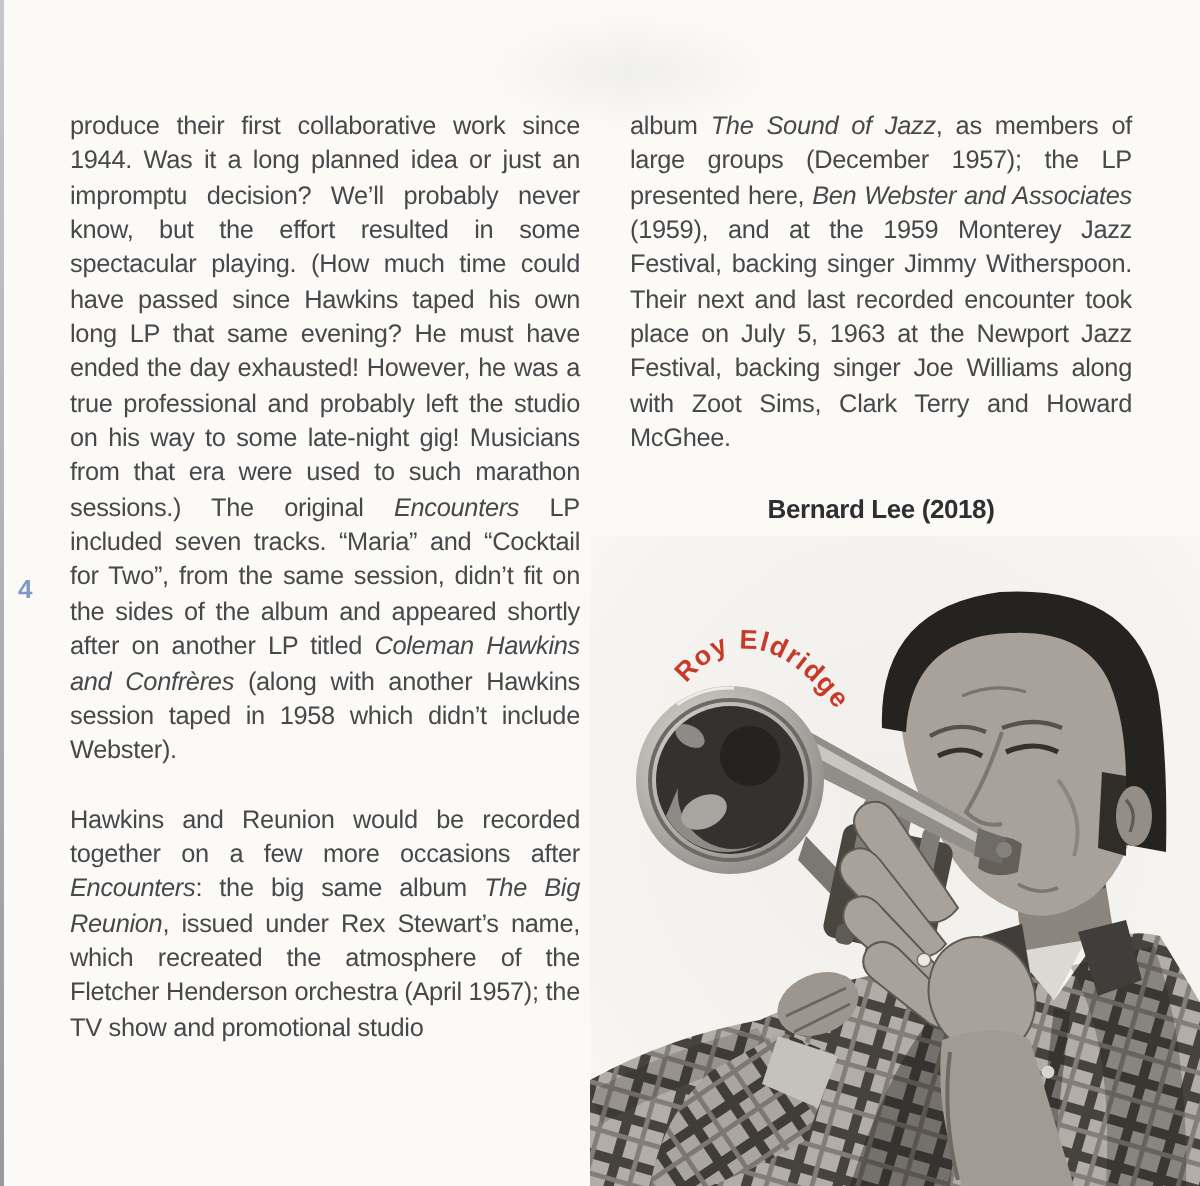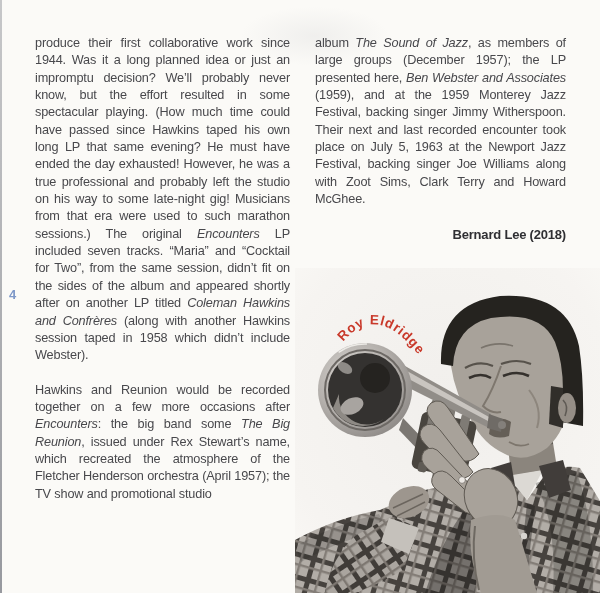--- a/index.html
+++ b/index.html
@@ -18,32 +18,32 @@
   }
   .smudge {
     position:absolute; left:240px; top:6px; width:150px; height:60px;
     background:radial-gradient(ellipse at center, rgba(170,172,178,.14), rgba(170,172,178,0) 70%);
   }
   .page-number {
     position:absolute; left:9px; top:287px;
     font-size:13px; font-weight:700; color:#7e98c8;
   }
   .column {
-    position:absolute; top:35px;
+    position:absolute; top:55px;
     font-size:12.7px; line-height:17.35px;
     letter-spacing:-0.15px;
     text-align:justify;
   }
   .column p + p { margin-top:17px; }
   #left-column  { left:35px;  width:255px; }
   #right-column { left:315px; width:251px; }
   em { }
   .byline {
     margin-top:18px;
-    text-align:right;
+    text-align:center;
     font-weight:700;
     font-size:13px;
     letter-spacing:-0.2px;
     color:#2f2f33;
   }
   .photo {
     position:absolute; left:295px; top:268px;
     width:305px; height:325px;
   }
   .photo svg { display:block; width:305px; height:325px; }
@@ -51,21 +51,21 @@
 </head>
 <body>
 
 <div class="scan-edge"></div>
 <div class="smudge"></div>
 
 <div class="page-number">4</div>
 
 <div id="left-column" class="column">
   <p><span>produce their first collaborative work since 1944. Was it a long planned idea or just an impromptu decision? We’ll probably never know, but the effort resulted in some spectacular playing. (How much time could have passed since Hawkins taped his own long LP that same evening? He must have ended the day exhausted! However, he was a true professional and probably left the studio on his way to some late-night gig! Musicians from that era were used to such marathon sessions.) The original </span><em>Encounters</em><span> LP included seven tracks. “Maria” and “Cocktail for Two”, from the same session, didn’t fit on the sides of the album and appeared shortly after on another LP titled </span><em>Coleman Hawkins and Confrères</em><span> (along with another Hawkins session taped in 1958 which didn’t include Webster).</span></p>
-  <p><span>Hawkins and Reunion would be recorded together on a few more occasions after </span><em>Encounters</em><span>: the big band some </span><em>The Big Reunion</em><span>, issued under Rex Stewart’s name, which recreated the atmosphere of the Fletcher Henderson orchestra (April 1957); the TV show and promotional studio</span></p>
+  <p><span>Hawkins and Reunion would be recorded together on a few more occasions after </span><em>Encounters</em><span>: the big same album </span><em>The Big Reunion</em><span>, issued under Rex Stewart’s name, which recreated the atmosphere of the Fletcher Henderson orchestra (April 1957); the TV show and promotional studio</span></p>
 </div>
 
 <div id="right-column" class="column">
   <p><span>album </span><em>The Sound of Jazz</em><span>, as members of large groups (December 1957); the LP presented here, </span><em>Ben Webster and Associates</em><span> (1959), and at the 1959 Monterey Jazz Festival, backing singer Jimmy Witherspoon. Their next and last recorded encounter took place on July 5, 1963 at the Newport Jazz Festival, backing singer Joe Williams along with Zoot Sims, Clark Terry and Howard McGhee.</span></p>
   <div class="byline">Bernard Lee (2018)</div>
 </div>
 
 <div class="photo">
   <svg viewBox="0 0 305 325" xmlns="http://www.w3.org/2000/svg">
     <defs>

